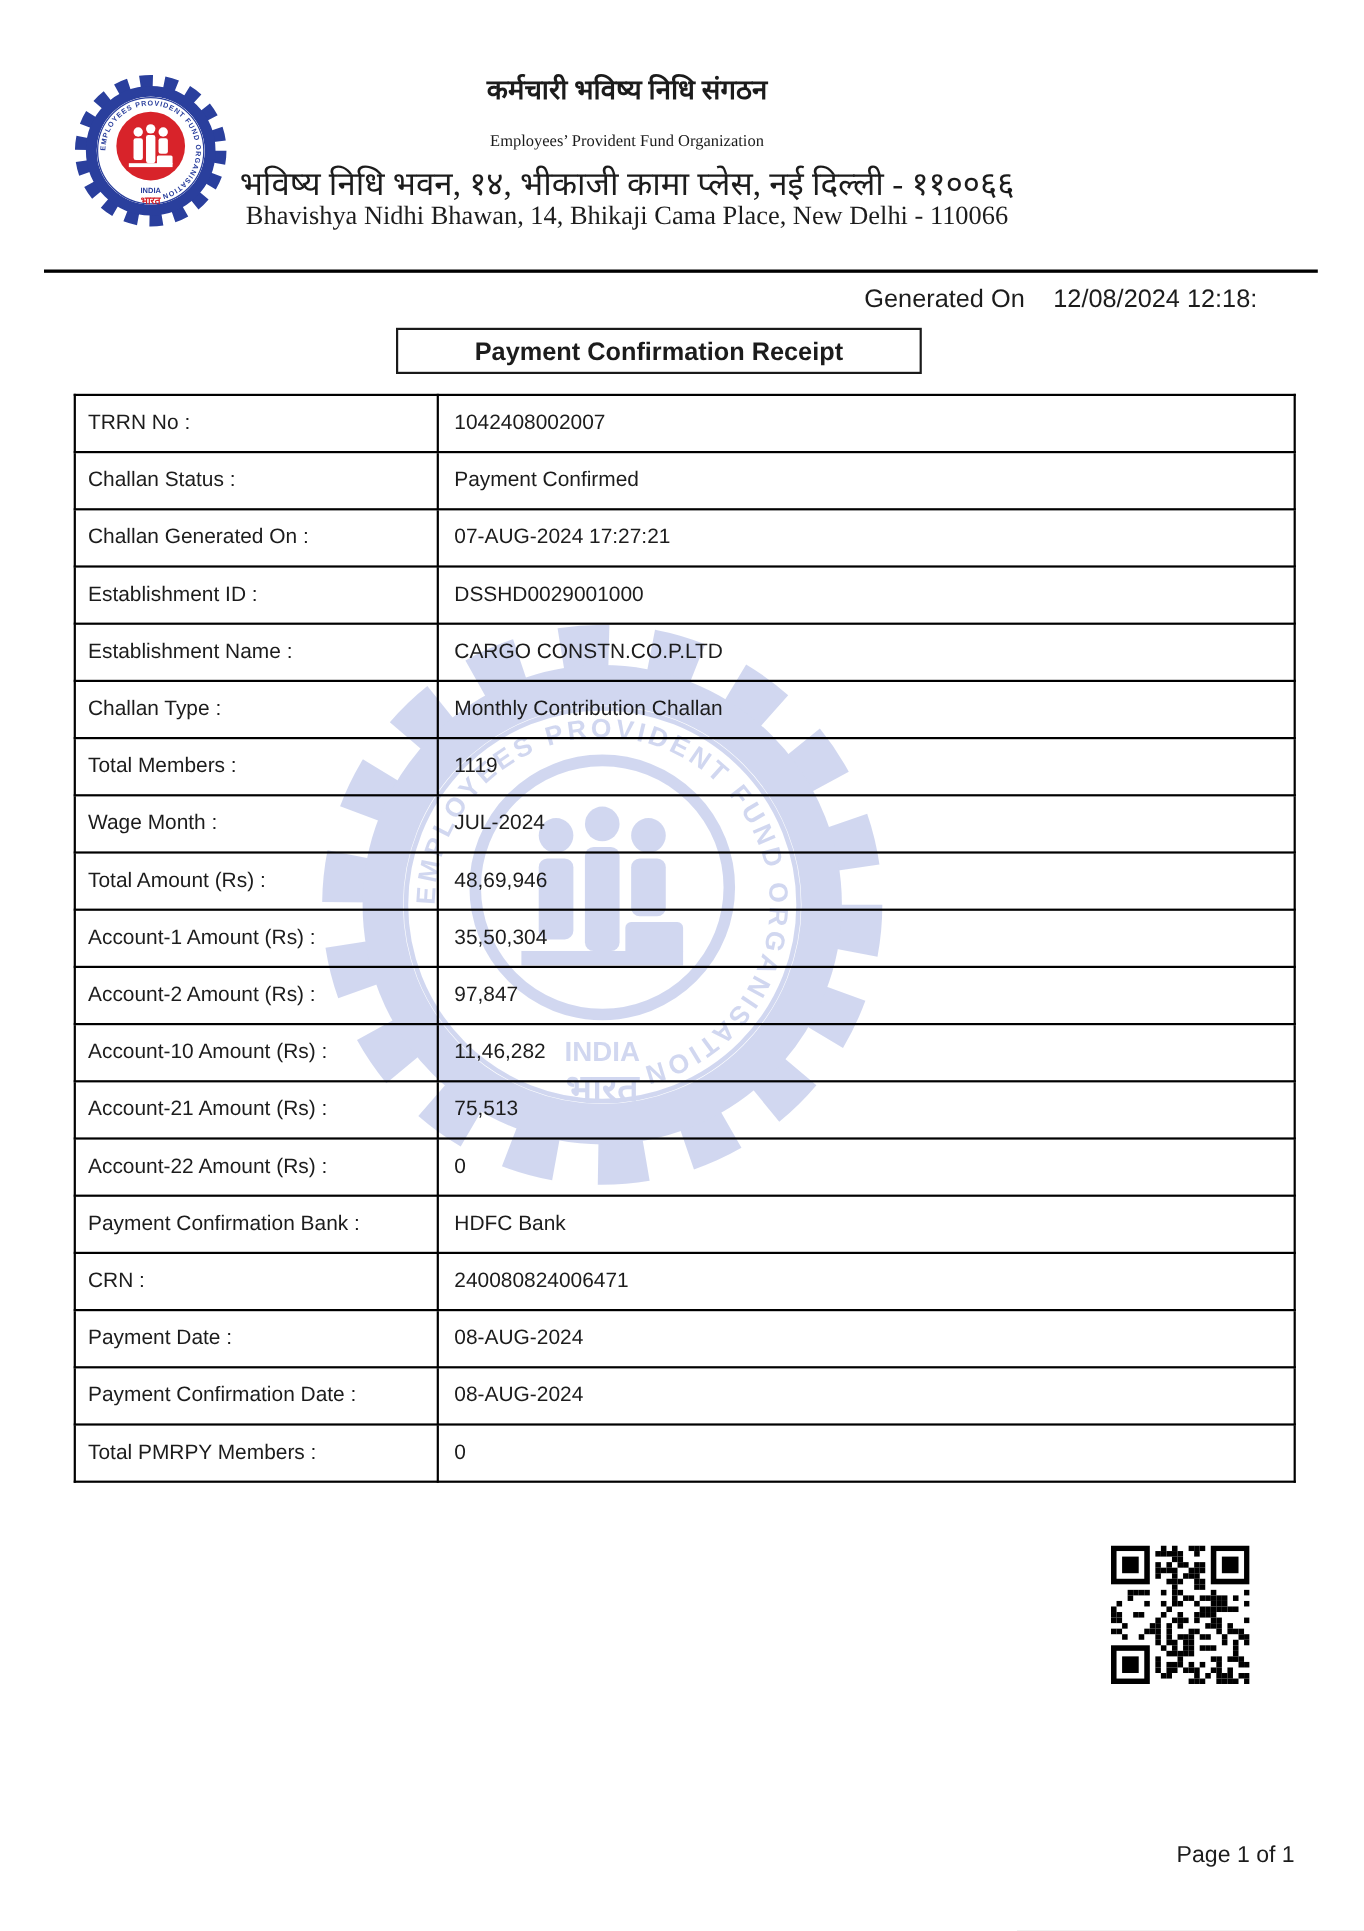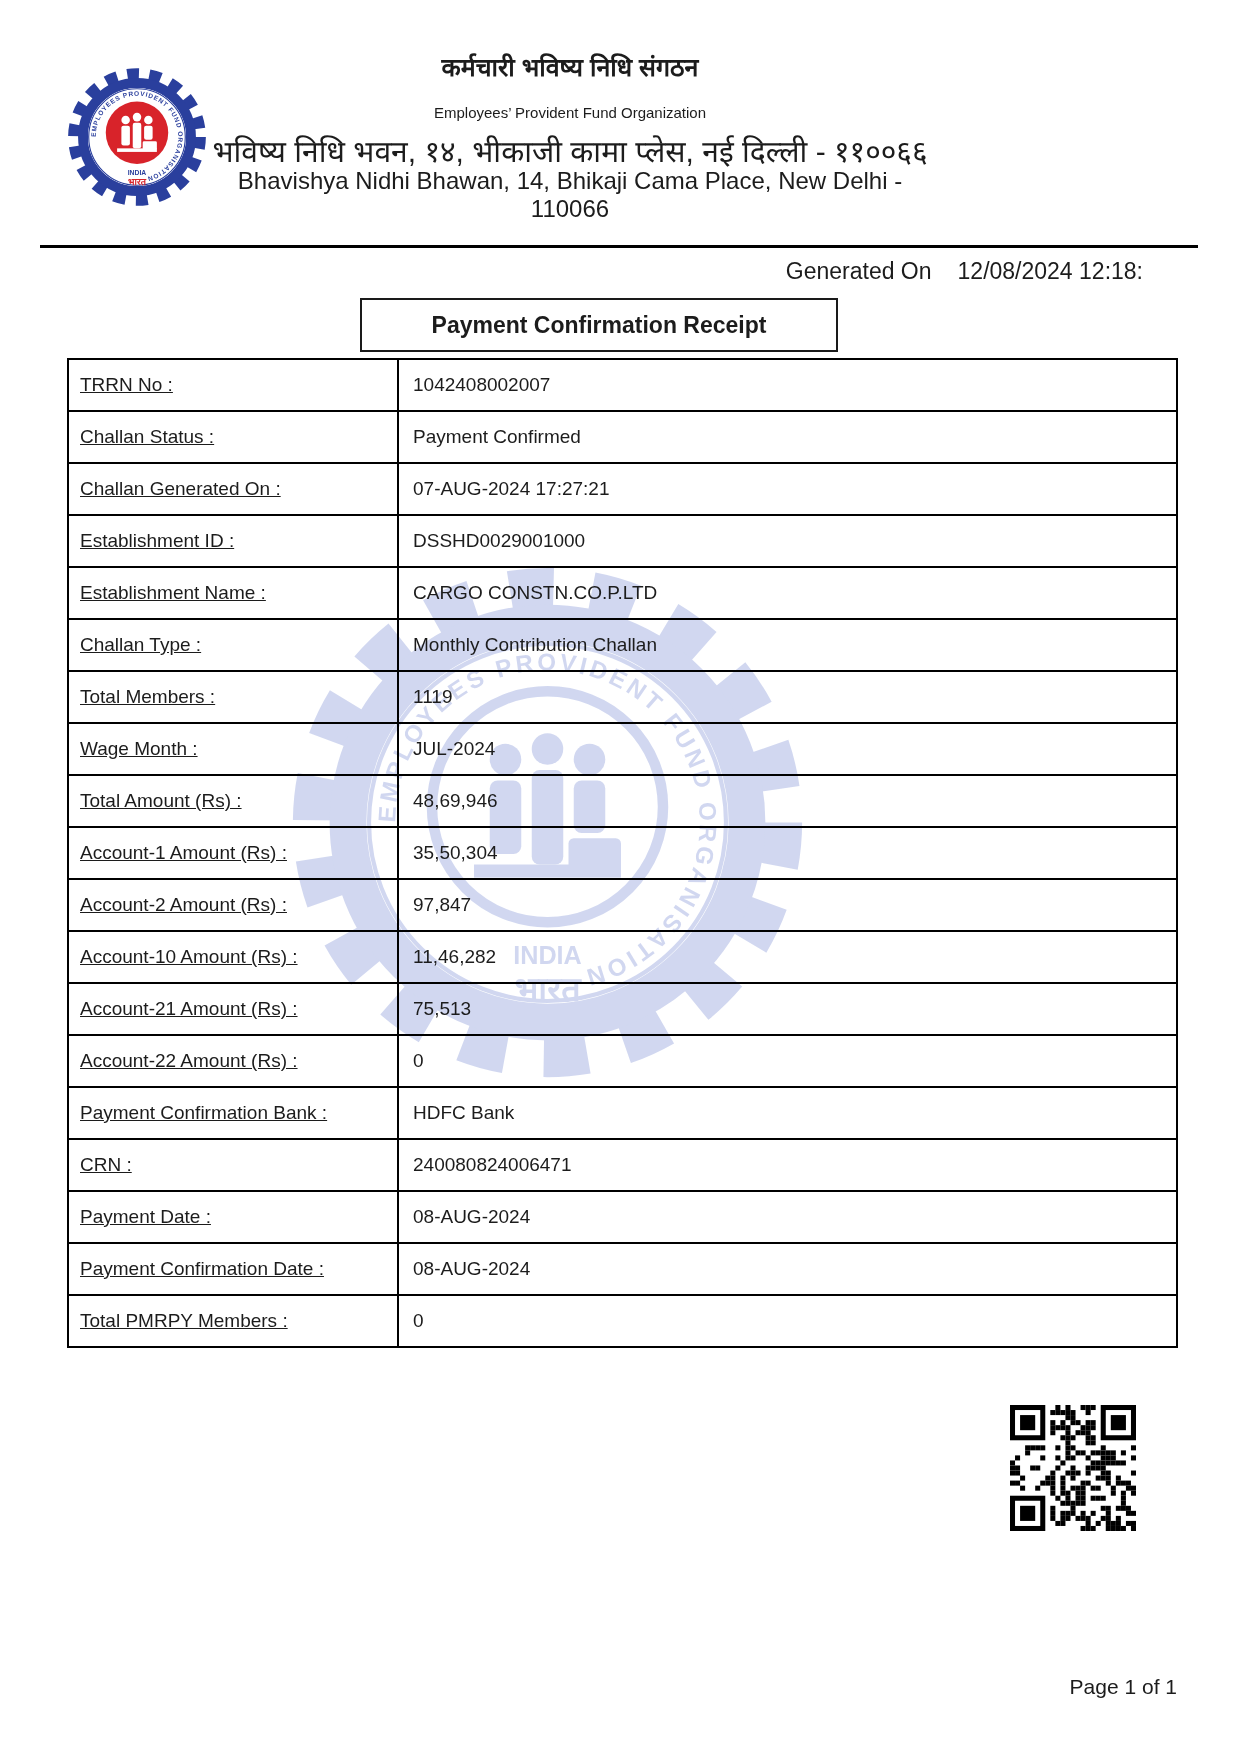--- a/index.html
+++ b/index.html
@@ -4,45 +4,45 @@
 <style>
   * { margin:0; padding:0; box-sizing:border-box; }
   html,body { background:#e8e8e8; }
   .page {
     position:relative; width:1240px; height:1755px; background:#ffffff;
     font-family:"Liberation Sans","DejaVu Sans",sans-serif; color:#1c1c1c;
     margin:0 auto; overflow:hidden;
   }
   
   .logo { position:absolute; left:66px; top:66px; width:142px; height:142px; }
-  .org-block { position:absolute; left:210px; top:50px; width:720px; text-align:center; }
+  .org-block { position:absolute; left:210px; top:66px; width:720px; text-align:center;font-family:Liberation Serif, serif; }
   .org-hi   { font-size:25px; font-weight:700; line-height:34px; }
   .org-en   { font-size:15px; font-weight:400; line-height:30px; margin-top:14px; }
   .addr-hi  { font-size:30px; font-weight:400; line-height:31px; margin-top:8px; }
   .addr-en  { font-size:24px; font-weight:400; line-height:28px; }
   .rule { position:absolute; left:40px; top:245px; width:1158px; height:3px; background:#000; }
   .generated { position:absolute; right:97px; top:258px; font-size:23px; }
   .generated .gv { margin-left:26px; }
   
   .title-box {
-    position:absolute; left:360px; top:298px; width:478px; height:54px;
+    position:absolute; left:360px; top:298px; width:478px; height:42px;
     border:2px solid #1a1a1a; display:flex; align-items:center; justify-content:center;
   }
   .title-box span { font-size:23px; font-weight:700; }
   
   .watermark { position:absolute; left:285px; top:560px; width:525px; height:525px; opacity:0.45; z-index:0; pointer-events:none; }
   
   table.receipt {
     position:absolute; left:67px; top:358px; width:1111px; z-index:1;
     border-collapse:collapse; background:transparent;
   }
   table.receipt td {
     border:2px solid #000; height:52px; font-size:19px; vertical-align:middle;
   }
-  td.lbl { width:330px; padding-left:11px;text-decoration:underline; }
+  td.lbl { width:330px; padding-left:11px; }
   td.val { padding-left:14px; }
   
   .qr { position:absolute; left:1010px; top:1405px; width:126px; height:126px; z-index:1; }
   .page-num { position:absolute; right:63px; top:1675px; font-size:21px; z-index:1;margin-left:12px; }
 </style>
 </head>
 <body>
 
 <div class="page">
 

